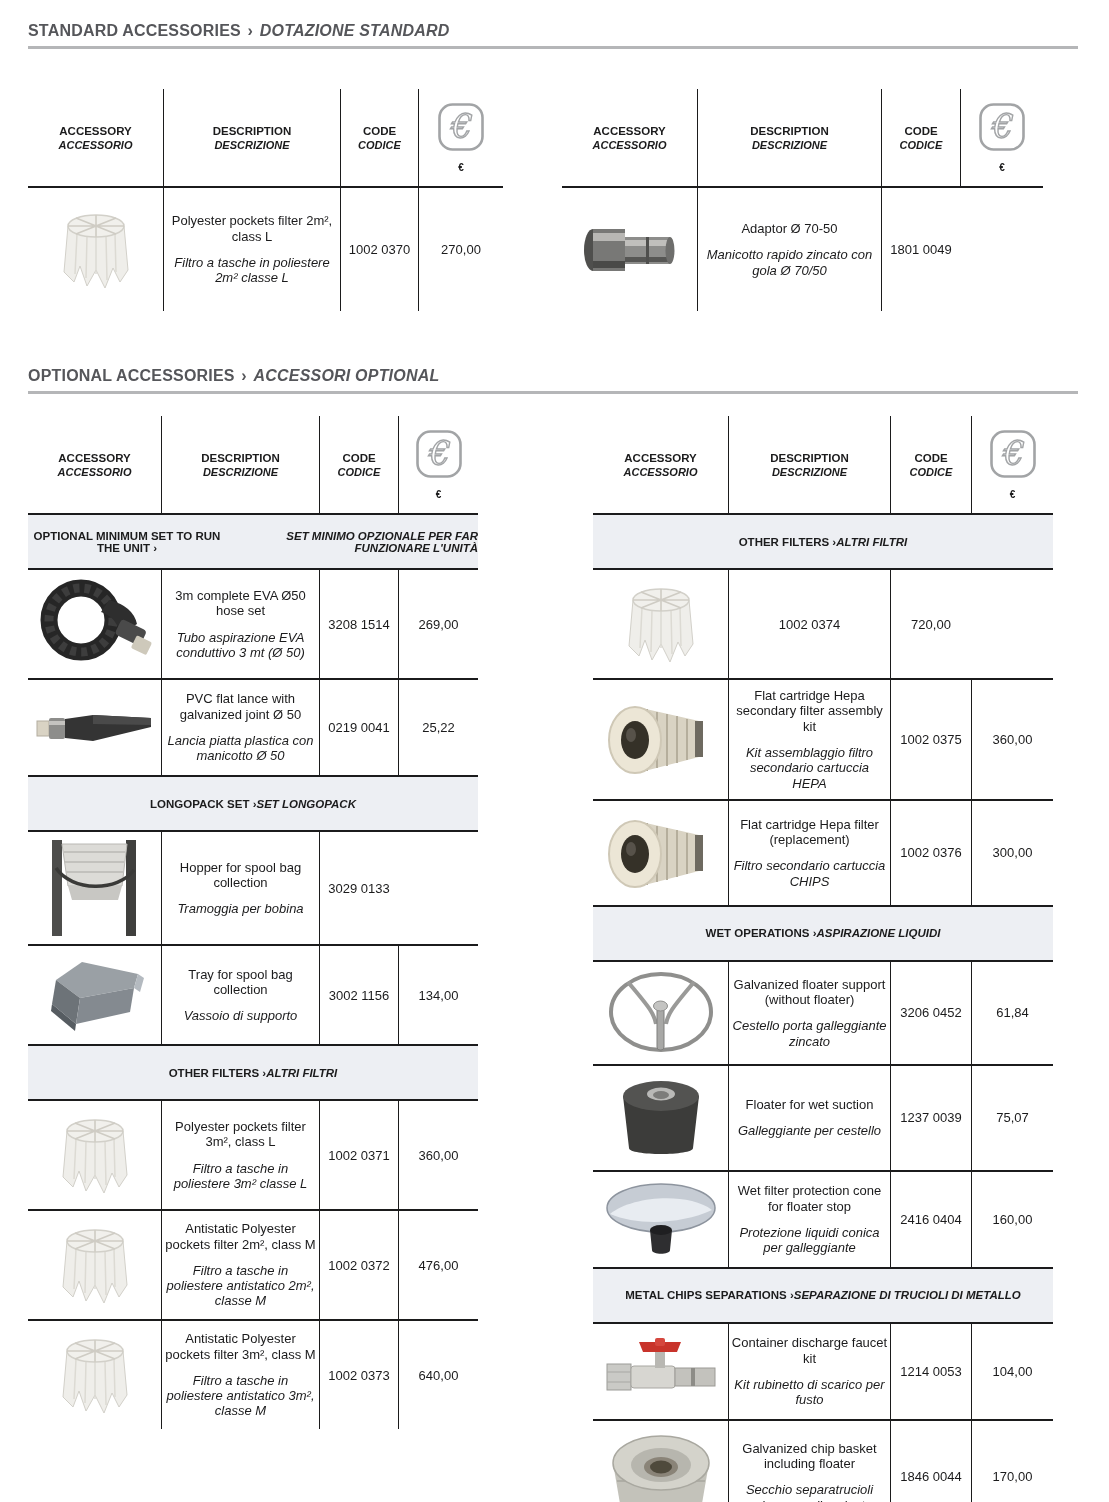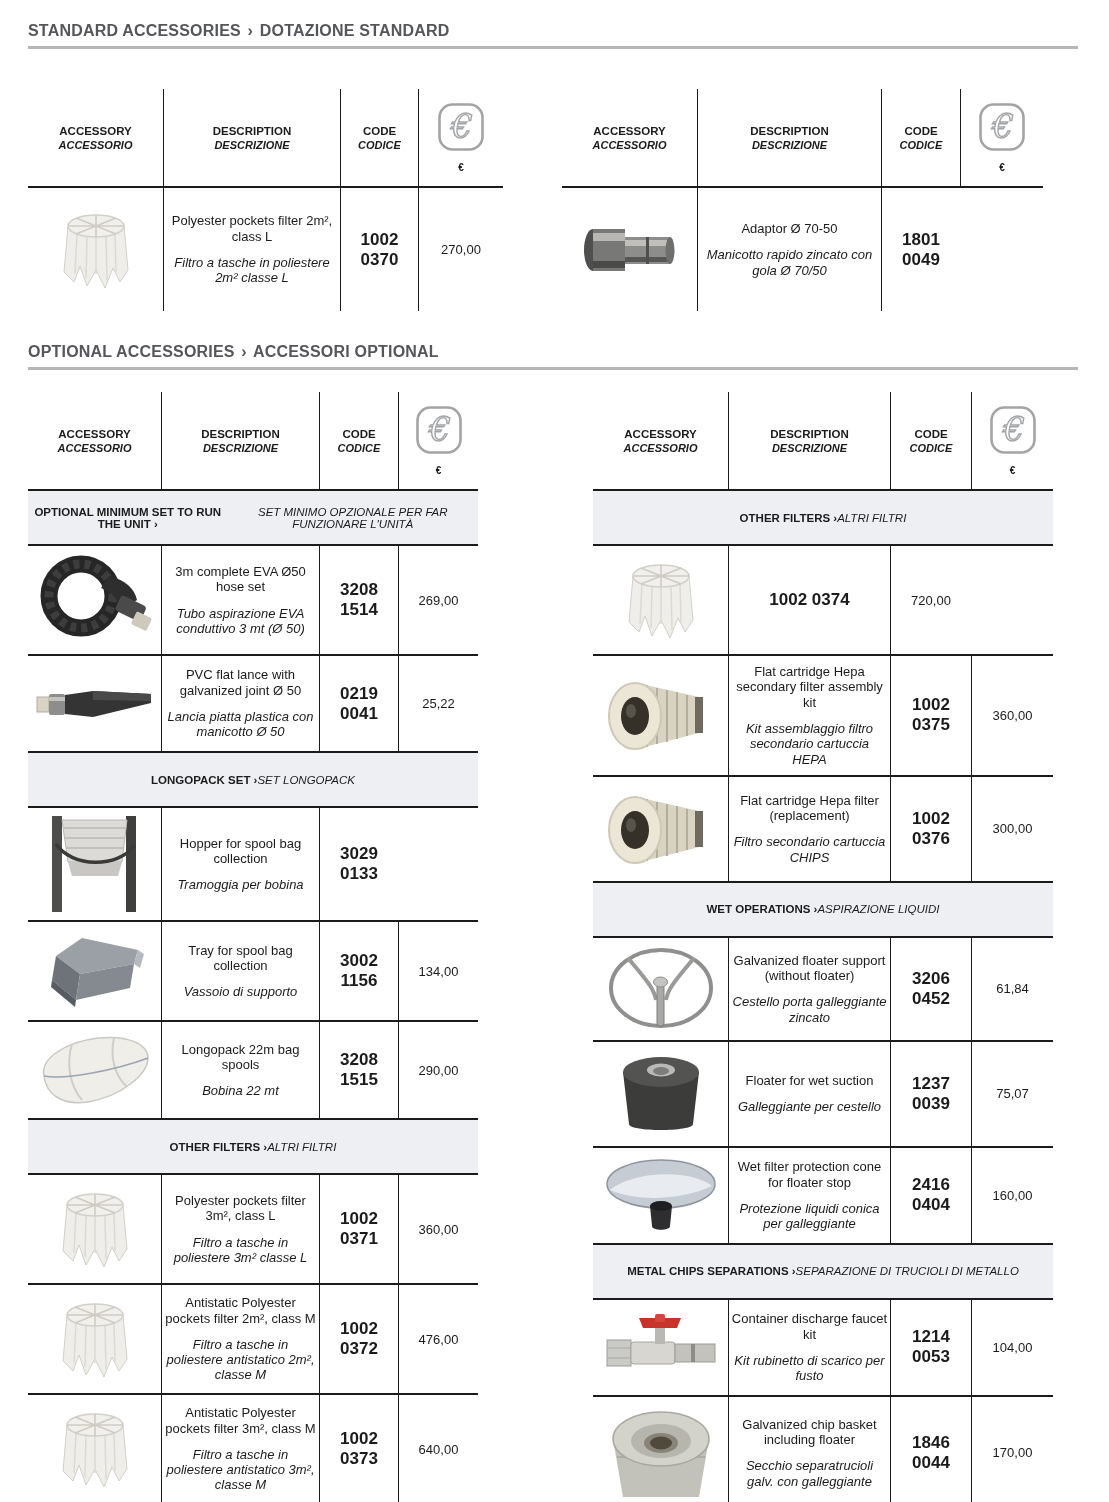--- a/index.html
+++ b/index.html
@@ -2,23 +2,23 @@
 <html><head>
 <meta charset="utf-8">
 <style>
   * { box-sizing: border-box; margin: 0; padding: 0; }
   body { background: #ffffff; font-family: "Liberation Sans", sans-serif; color: #1b1b1c; }
   .page { position: relative; width: 1109px; height: 1502px; overflow: hidden; background: #fff; }
 
   
   .sec-title { margin: 0 31px 0 28px; padding-top: 22px; font-size: 16px; font-weight: bold;
                color: #55565a; letter-spacing: .2px; }
-  .sec-title.t2 { padding-top: 0; margin-top: 32px; }
+  .sec-title.t2 { padding-top: 0; margin-top: 56px; }
   .sec-title .t-sep { font-weight: bold; padding: 0 2px; }
-  .sec-title .t-it { }
+  .sec-title .t-it { font-style: italic; }
   .sec-rule { margin: 6px 31px 0 28px; border-bottom: 3px solid #b5b6b8; }
 
   
   .tables { display: flex; padding-left: 28px; }
   #standard-tables { margin-top: 40px; gap: 59px; }
   #optional-tables { margin-top: 22px; gap: 115px; }
 
   .acc-table { background: #fff; }
   .std-left  { --c1:135px; --c2:177px; --c3:78px; --c4:85px; width: 475px; }
   .std-right { --c1:135px; --c2:184px; --c3:79px; --c4:83px; width: 481px; }
@@ -37,27 +37,27 @@
   .euro-icon-box { line-height: 0; }
   .euro-unit { margin-top: 9px; font-size: 10px; font-weight: bold; }
 
   .block { border-top: 2px solid #1b1b1c; }
   .block.row { min-height: 97px; }
   .std .block.row { min-height: 125px; }
 
   .band { height: 55px; background: #edeff3; display: flex; flex-direction: row;
           justify-content: center; align-items: center; row-gap: 11px; text-align: center; }
   .band-en { font-size: 11.5px; font-weight: bold; }
-  .band-it { font-size: 11.5px; font-weight: normal; font-style: italic; }
+  .band-it { font-size: 11.5px; font-weight: bold; font-style: italic; text-align: right; }
 
   .desc-cell { padding: 8px 2px; }
   .desc-en { font-size: 13px; line-height: 1.18; }
   .desc-en.italic { font-style: italic; }
   .desc-it { font-size: 13px; line-height: 1.18; font-style: italic; margin-top: 11px; }
-  .code-cell { font-size: 17px; font-weight: bold; }
+  .code-cell { font-size: 13px; font-weight: normal; }
   .price-cell { font-size: 13px; }
   .img-cell { padding: 8px 4px; }
   .img-cell svg { display: block; }
 </style>
 </head>
 <body>
 
 <div class="page">
 
   <div class="sec-title">
@@ -251,36 +251,20 @@
               <polygon points="10,50 34,70 33,77 9,57" fill="#565c61"></polygon>
             </svg>
           </div>
           <div class="gcell desc-cell">
             <div class="desc-en">Tray for spool bag collection</div>
             <div class="desc-it">Vassoio di supporto</div>
           </div>
           <div class="gcell code-cell">3002 1156</div>
           <div class="gcell price-cell">134,00</div>
         </div>
-        <div class="block row">
-          <div class="gcell img-cell">
-            <svg width="118" height="80" viewBox="0 0 118 80">
-              <path d="M8,46 C4,28 30,12 62,8 C92,5 112,14 112,28 C112,44 86,66 52,72 C26,76 10,64 8,46 Z" fill="#efeee9" stroke="#c9c8c2" stroke-width="1.5"></path>
-              <path d="M36,14 C30,34 34,56 46,70" fill="none" stroke="#cfcec8" stroke-width="2"></path>
-              <path d="M78,8 C74,26 78,44 90,56" fill="none" stroke="#cfcec8" stroke-width="2"></path>
-              <path d="M8,46 C30,50 80,40 112,28" fill="none" stroke="#9aa4b4" stroke-width="1.5"></path>
-            </svg>
-          </div>
-          <div class="gcell desc-cell">
-            <div class="desc-en">Longopack 22m bag spools</div>
-            <div class="desc-it">Bobina 22 mt</div>
-          </div>
-          <div class="gcell code-cell">3208 1515</div>
-          <div class="gcell price-cell">290,00</div>
-        </div>
         <div class="block band">
           <div class="band-en">OTHER FILTERS ›</div>
           <div class="band-it">ALTRI FILTRI</div>
         </div>
         <div class="block row">
           <div class="gcell img-cell">
             <svg width="78" height="92" viewBox="0 0 78 92">
               <path d="M11,22 L7,68 L17,78 L23,62 L30,82 L39,66 L48,84 L56,64 L63,78 L71,66 L67,22 Z" fill="#efeeea" stroke="#d2d0c9"></path>
               <path d="M20,30 L18,70 M30,32 L29,74 M39,33 L39,70 M49,32 L50,76 M58,30 L59,68" stroke="#dcdad3" stroke-width="1.5" fill="none"></path>
               <ellipse cx="39" cy="22" rx="28" ry="11" fill="#f1f0ec" stroke="#d2d0c9" stroke-width="1.5"></ellipse>

